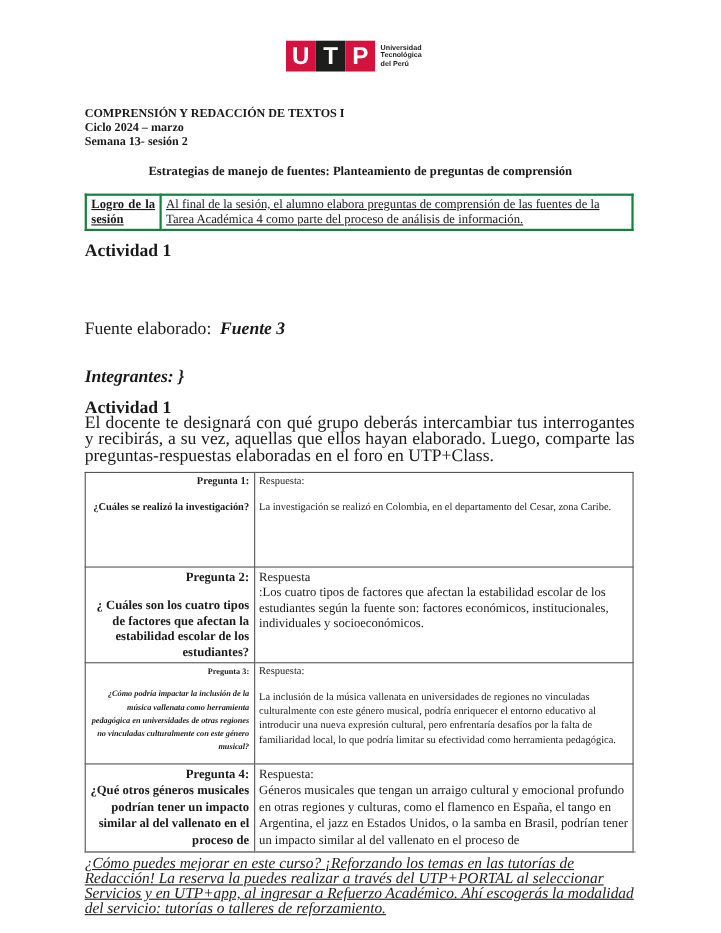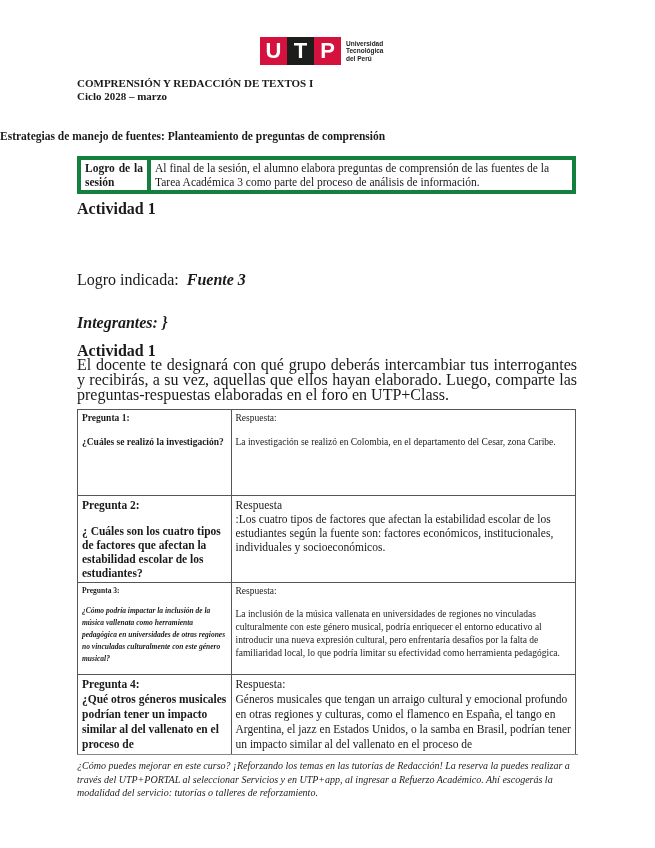--- a/index.html
+++ b/index.html
@@ -10,45 +10,45 @@
   
   .logo { position: absolute; left: 260px; top: 37px; height: 28px; display: flex; align-items: center; }
   .logo-box { display: flex; height: 28px; }
   .logo-letter { width: 27px; height: 28px; display: flex; align-items: center; justify-content: center;
                  color: #fff; font-family: "Liberation Sans", "DejaVu Sans", sans-serif; font-weight: bold; font-size: 22px; }
   .logo-letter.red { background: #d4123d; }
   .logo-letter.dark { background: #1d1d1b; }
   .logo-text { margin-left: 5px; font-family: "Liberation Sans", "DejaVu Sans", sans-serif; font-size: 6.5px;
                line-height: 7.5px; color: #222; font-weight: bold; }
 
-  .abs { position: absolute; }
+  .abs { position: absolute; margin-top: 20px; }
   .hdr { left: 77px; top: 77px; font-size: 11px; line-height: 13px; font-weight: bold; }
-  .title { left: 0; width: 655px; top: 130px; font-size: 11.5px; font-weight: bold; }
+  .title { left: 0; width: 655px; top: 130px; text-align: center; font-size: 11.5px; font-weight: bold; }
 
   .logro { left: 77px; top: 156px; width: 499px; border-collapse: collapse; font-size: 11.5px; line-height: 14px; }
-  .logro td { border: 4px solid #15803d; padding: 1px 4px; vertical-align: top; }
+  .logro td { border: 2px solid #15803d; padding: 1px 4px; vertical-align: top; text-decoration: underline; }
   .logro td.lbl { width: 58px; font-weight: bold; text-align: justify; }
 
   .p { left: 77px; width: 500px; font-size: 16px; line-height: 15px; text-align: justify; }
   .bold { font-weight: bold; }
   .bi { font-weight: bold; font-style: italic; }
 
   .qa { left: 77px; top: 409px; width: 499px; border-collapse: collapse; }
   .qa td { border: 1px solid #555; vertical-align: top; padding: 2px 4px; }
-  .qa td.q { width: 146px; }
+  .qa td.q { width: 146px; text-align: right; }
   .qa td.a { width: 340px; }
   .small { font-size: 9.5px; line-height: 12px; }
   .mid { font-size: 11.5px; line-height: 14px; }
   .tiny { font-size: 7.5px; line-height: 12px; }
   .q-bold { font-weight: bold; }
   .q-italic { font-weight: bold; font-style: italic; }
   .gap { height: 12px; }
 
   .footer-rule { left: 77px; top: 754px; width: 501px; height: 1px; background: #888; }
-  .footer { left: 77px; top: 759px; width: 505px; font-size: 10px; line-height: 13.5px; font-style: italic; color: #222; }
+  .footer { left: 77px; top: 759px; width: 505px; font-size: 14px; line-height: 13.5px; font-style: italic; color: #222; text-decoration: underline; }
 </style>
 </head>
 <body>
 
 <div class="page">
 
   <div class="logo">
     <div class="logo-box">
       <div class="logo-letter red">U</div>
       <div class="logo-letter dark">T</div>
@@ -56,39 +56,40 @@
     </div>
     <div class="logo-text">
       <div>Universidad</div>
       <div>Tecnológica</div>
       <div>del Perú</div>
     </div>
   </div>
 
   <div class="abs hdr">
     <div>COMPRENSIÓN Y REDACCIÓN DE TEXTOS I</div>
-    <div>Ciclo 2028 – marzo</div>
+    <div>Ciclo 2024 – marzo</div>
+    <div>Semana 13- sesión 2</div>
   </div>
 
   <div class="abs title">Estrategias de manejo de fuentes: Planteamiento de preguntas de comprensión</div>
 
   <table class="abs logro">
     <tbody>
         <tr>
       <td class="lbl">Logro de la sesión</td>
-      <td>Al final de la sesión, el alumno elabora preguntas de comprensión de las fuentes de la Tarea Académica 3 como parte del proceso de análisis de información.</td>
+      <td>Al final de la sesión, el alumno elabora preguntas de comprensión de las fuentes de la Tarea Académica 4 como parte del proceso de análisis de información.</td>
     </tr>
   </tbody>
     </table>
 
   <div class="abs p bold" style="top:201px;">Actividad 1</div>
 
 
   <div class="abs p" style="top:272px;">
-    <span>Logro indicada:</span>&nbsp;
+    <span>Fuente elaborado:</span>&nbsp;
     <span class="bi">Fuente 3</span>
   </div>
 
   <div class="abs p bi" style="top:315px;">Integrantes: }</div>
 
   <div class="abs p bold" style="top:343px;">Actividad 1</div>
 
   <div class="abs p" style="top:357px;">El docente te designará con qué grupo deberás intercambiar tus interrogantes y recibirás, a su vez, aquellas que ellos hayan elaborado. Luego, comparte las preguntas-respuestas elaboradas en el foro en UTP+Class.</div>
 
   <table class="abs qa">

